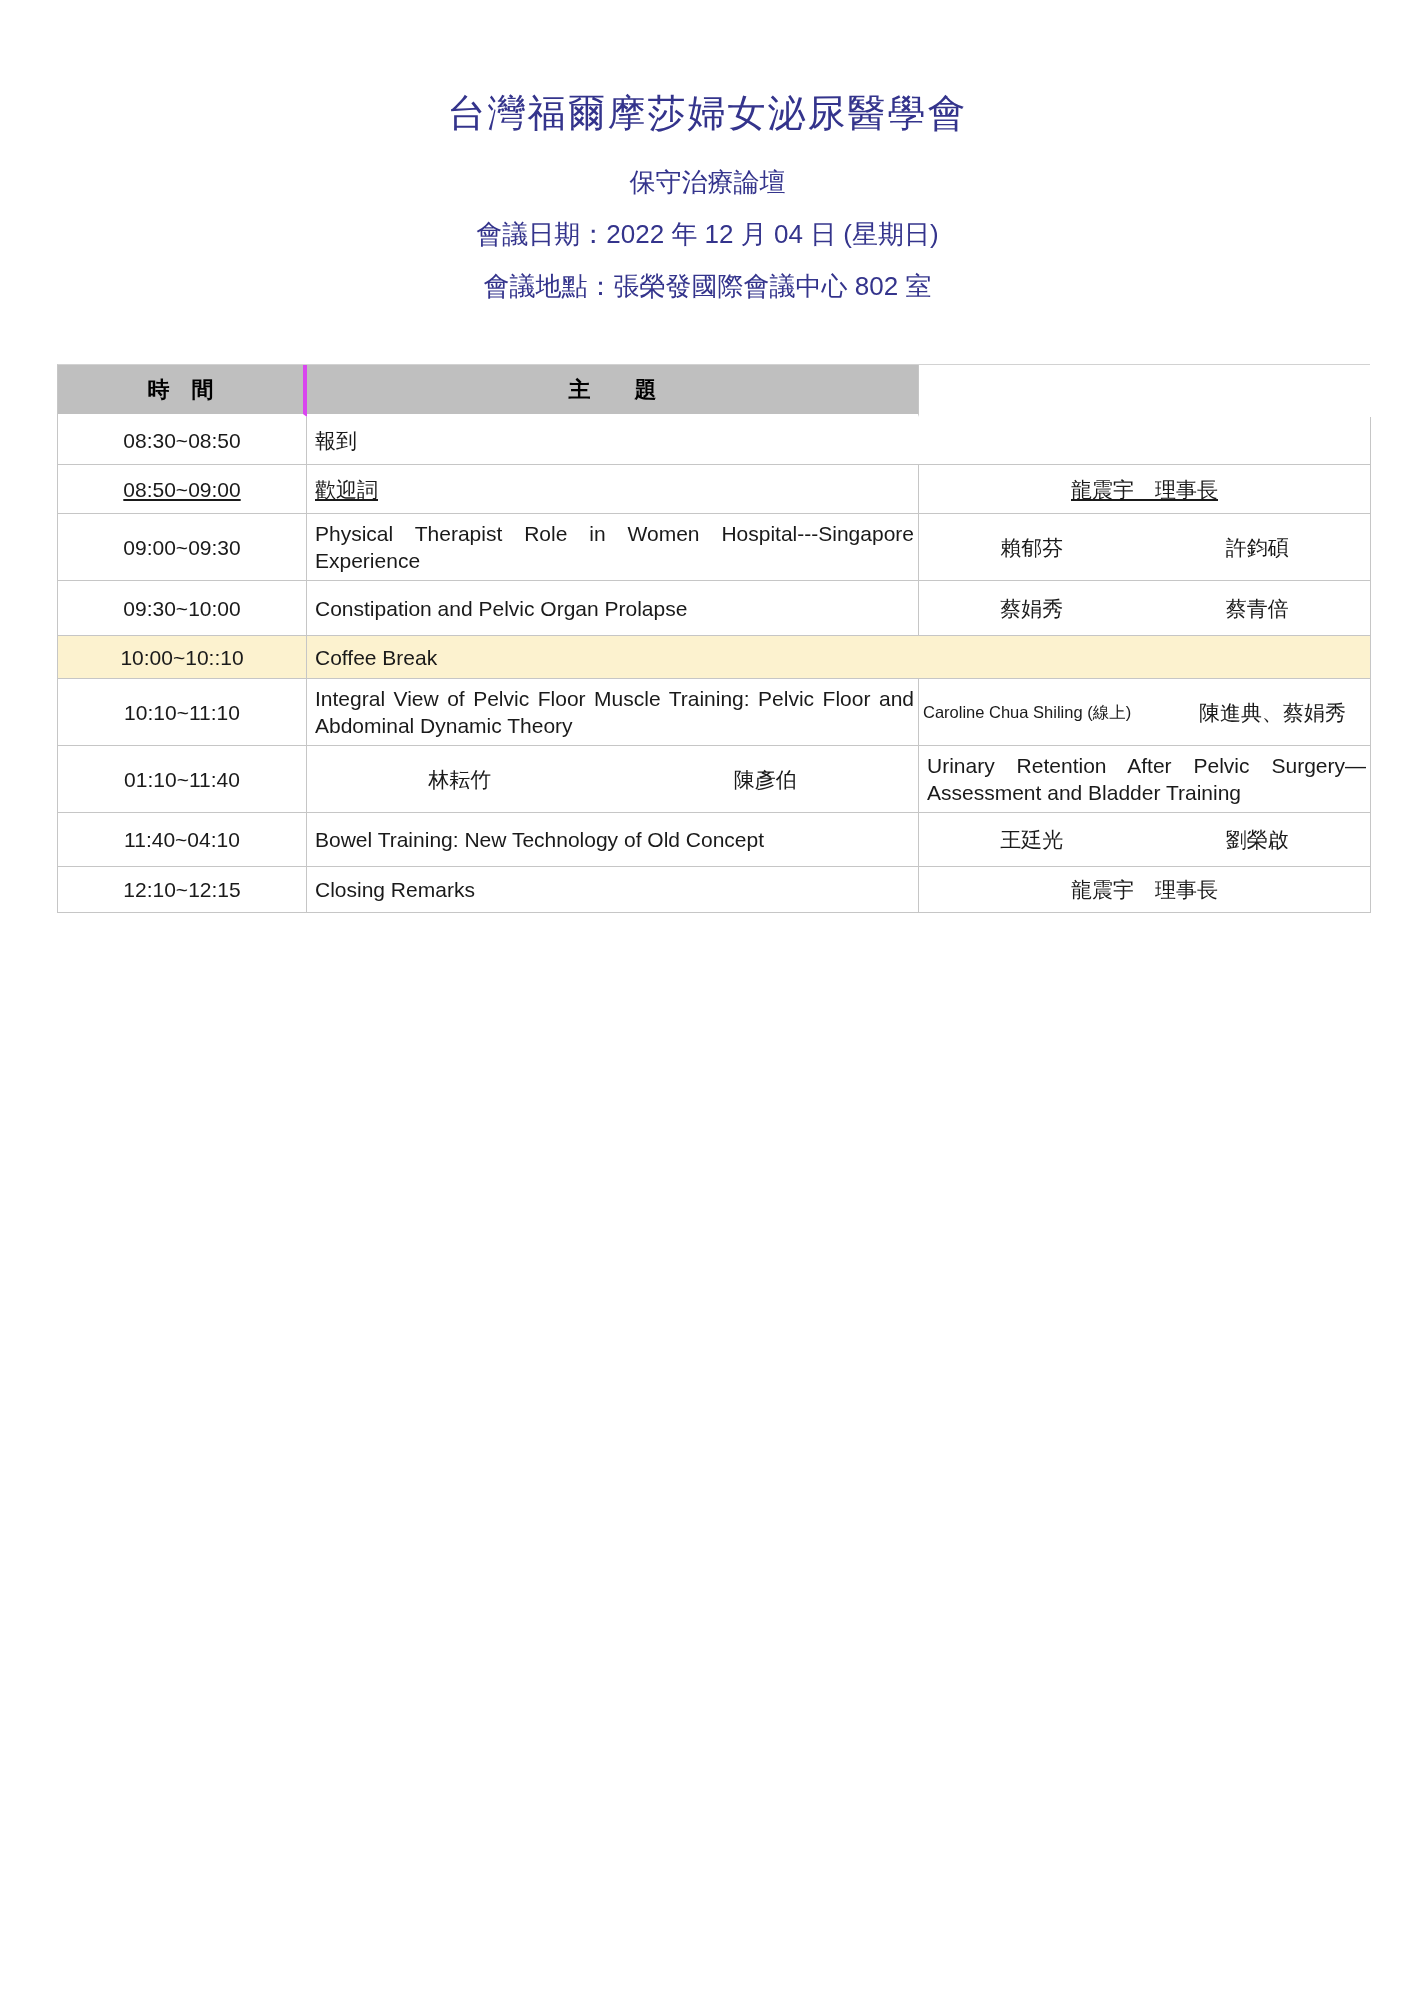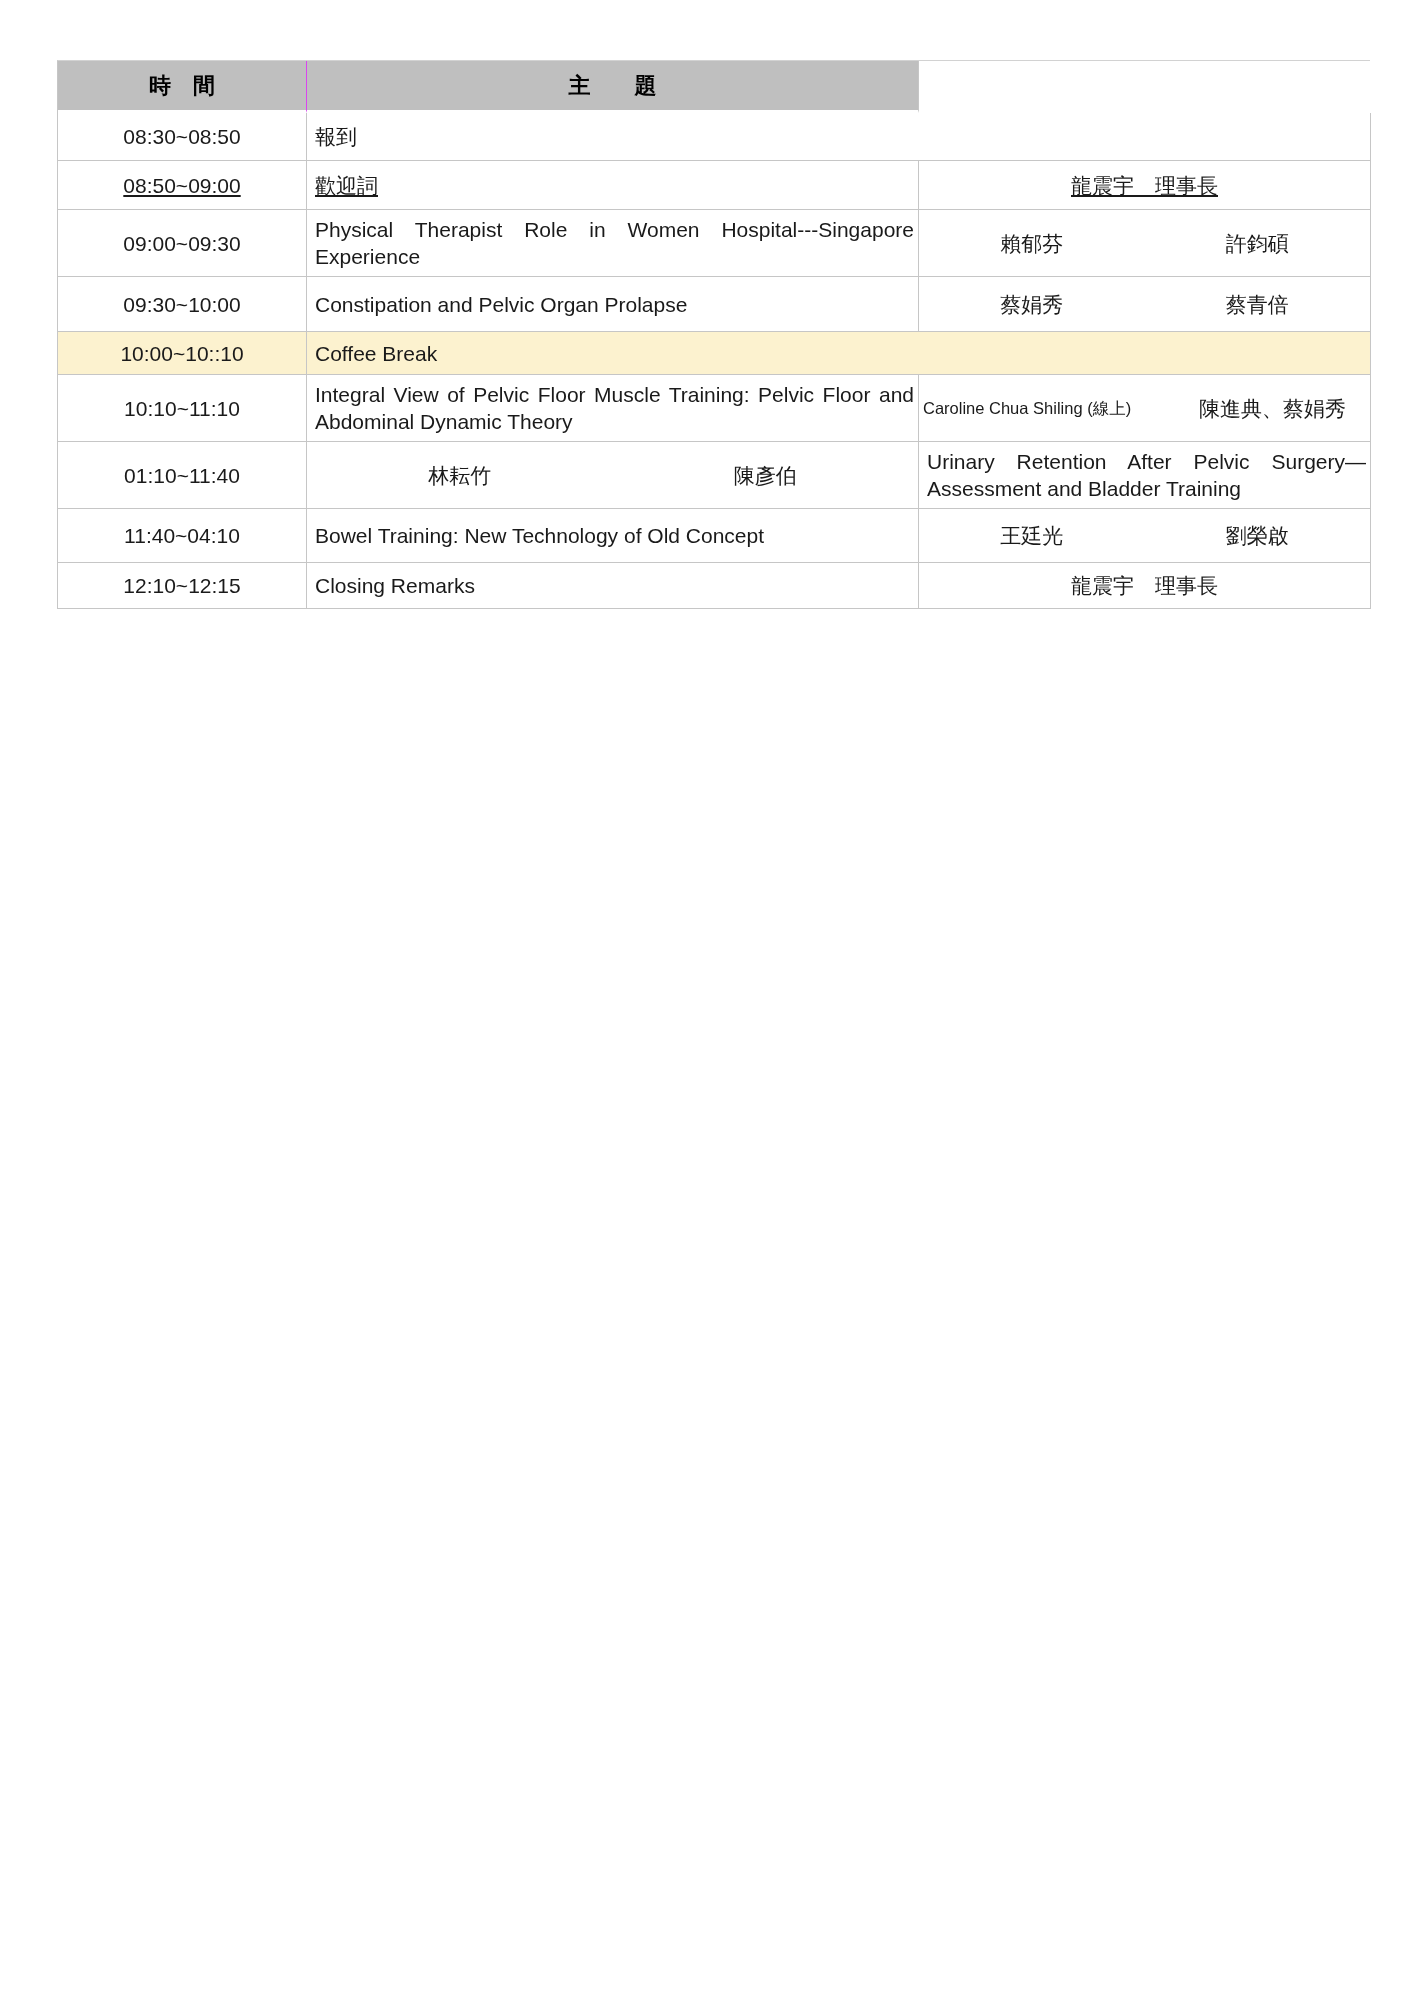--- a/index.html
+++ b/index.html
@@ -56,21 +56,21 @@
     border-right: 1.6px solid #c6c6c6;
     border-bottom: 1.6px solid #c6c6c6;
     display: flex;
     align-items: center;
     font-size: 21px;
     line-height: 27px;
   }
   
   .t-head .cell {
     background: #bfbfbf;
-    border-right: 1px solid #d946ef;
+    border-right: 4px solid #d946ef;
     border-bottom: 3px solid #ffffff;
     min-height: 52px;
     font-weight: 700;
     font-size: 22px;
     color: #000000;
   }
   .t-head .cell:last-child { border-right: 1.6px solid #c6c6c6; }
   .hcell-time { justify-content: center; }
   .hcell-topic { justify-content: center; }
   .hcell-people { justify-content: flex-start; padding-left: 8px; }
@@ -102,20 +102,26 @@
   .rh43 .cell { min-height: 43px; }
   .rh64 .cell { min-height: 64px; }
   .rh54 .cell { min-height: 54px; }
   .rh46 .cell { min-height: 46px; }
 </style>
 </head>
 <body>
 
 <div class="page">
 
+  <div class="doc-header">
+    <h1 class="doc-title">台灣福爾摩莎婦女泌尿醫學會</h1>
+    <div class="doc-sub">保守治療論壇</div>
+    <div class="doc-line">會議日期：2022 年 12 月 04 日  (星期日)</div>
+    <div class="doc-line">會議地點：張榮發國際會議中心  802 室</div>
+  </div>
 
   <div class="schedule">
 
     <div class="t-row t-head">
       <div class="cell hcell-time">時　間</div>
       <div class="cell hcell-topic">主　　題</div>
     </div>
 
     <div class="t-row rh48">
       <div class="cell time-cell">08:30~08:50</div>

